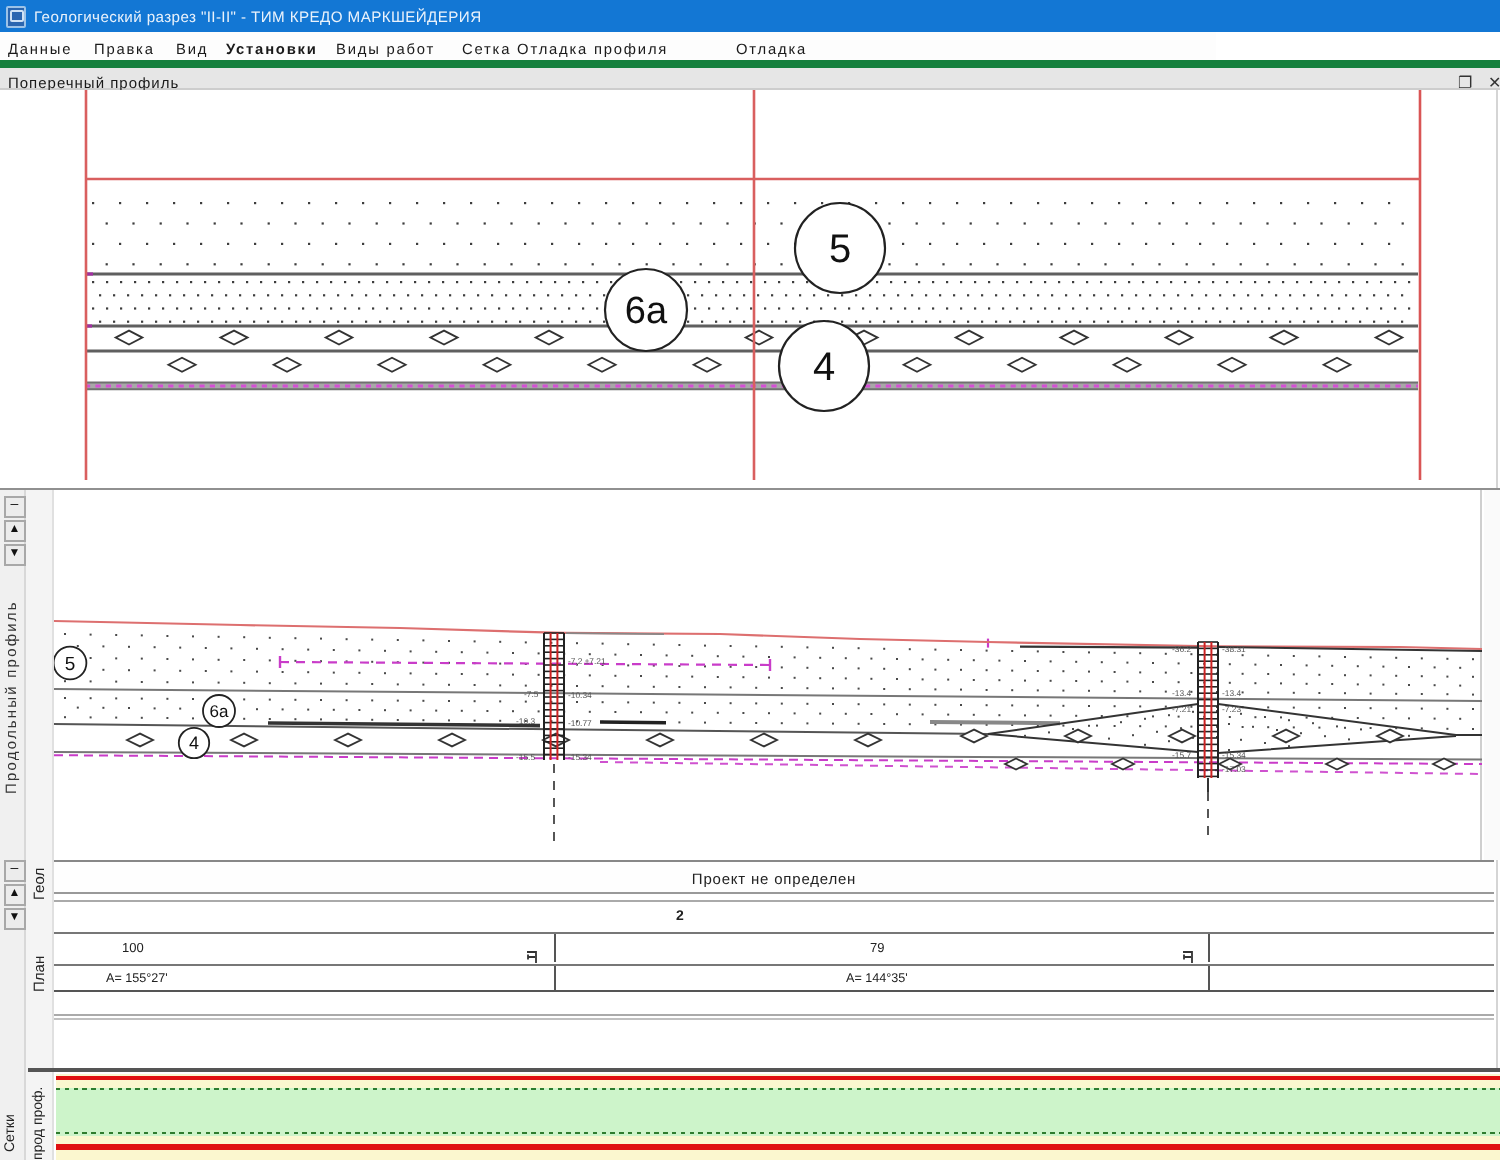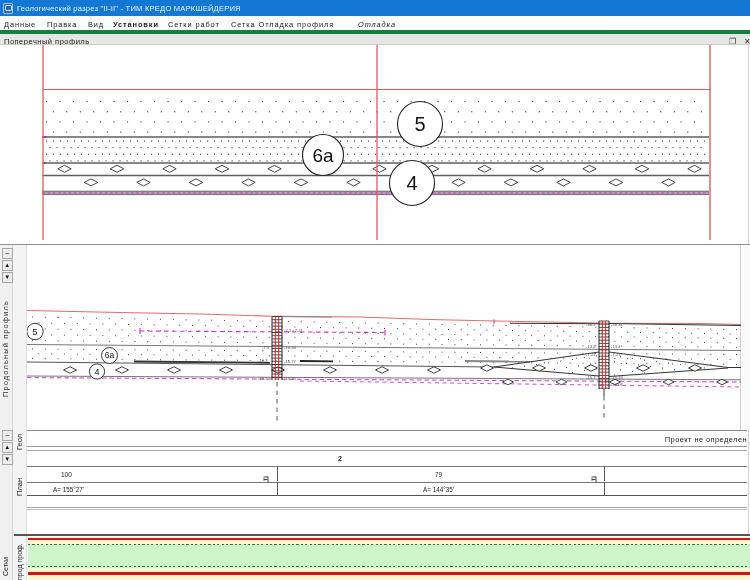--- a/index.html
+++ b/index.html
@@ -14,23 +14,23 @@
   <div class="abs" style="left:3px;top:2.5px;width:10px;height:11px;background:#2b66b0;border:1px solid #9cc3e8;border-radius:1px;"></div>
   <div class="abs" style="left:4.5px;top:5px;width:7px;height:6px;border:1px solid #cfe2f5;border-radius:1px;"></div>
   <div class="abs" style="left:17px;top:3.5px;color:#eaf2fb;font-size:7.6px;letter-spacing:0.2px;">Геологический разрез "II-II" - ТИМ КРЕДО МАРКШЕЙДЕРИЯ</div>
 </div>
 
 <div class="abs menu" style="left:0;top:16px;width:608px;height:14px;background:#fdfdfd;color:#1a1a1a;font-size:7.4px;letter-spacing:0.9px;">
   <span style="left:4px;">Данные</span>
   <span style="left:47px;">Правка</span>
   <span style="left:88px;text-align:right;">Вид</span>
   <span style="left:113px;font-weight:bold;">Установки</span>
-  <span style="left:168px;">Сетки работ</span>
+  <span style="left:168px;">Виды работ</span>
   <span style="left:231px;">Сетка Отладка профиля</span>
-  <span style="left:358px;font-style:italic;">Отладка</span>
+  <span style="left:368px;">Отладка</span>
 </div>
 
 <div class="abs" style="left:0;top:30px;width:750px;height:15px;background:#e6e6e6;border-top:4px solid #15803d;border-bottom:1px solid #cdcdcd;">
   <span class="abs" style="left:4px;top:3px;font-size:7.5px;letter-spacing:0.5px;color:#1a1a1a;">Поперечный профиль</span>
   <span class="abs" style="left:729px;top:2.5px;font-size:8px;color:#333;">❐</span>
   <span class="abs" style="left:744px;top:2.5px;font-size:8px;color:#333;">✕</span>
 </div>
 
 <div class="abs" style="left:0;top:45px;width:750px;height:195px;background:#fff;"><svg width="750" height="195" viewBox="0 0 750 195">
 <rect x="46.0" y="56.0" width="1.1" height="1.1" fill="#3d3d3d"></rect>
@@ -1263,21 +1263,21 @@
 </svg></div>
 <div class="abs" style="left:742px;top:244.7px;width:8px;height:185.3px;background:#fafafa;"></div>
 
 <div class="btn" style="top:430px;">–</div>
 <div class="btn" style="top:442px;font-size:6px;">▲</div>
 <div class="btn" style="top:454px;font-size:6px;">▼</div>
 <div class="vtext abs" style="left:14.5px;top:426px;height:24px;font-size:7.5px;">Геол</div>
 <div class="vtext abs" style="left:14.5px;top:458px;height:38px;font-size:7.5px;">План</div>
 
 <div class="abs" style="left:27px;top:429.8px;width:720px;height:17.7px;border-top:1.4px solid #888;border-bottom:1px solid #999;background:#fefefe;">
-  <div style="text-align:right;font-size:7.5px;letter-spacing:0.4px;color:#222;margin-top:4px;">Проект не определен</div>
+  <div style="text-align:center;font-size:7.5px;letter-spacing:0.4px;color:#222;margin-top:4px;">Проект не определен</div>
 </div>
 <div class="abs" style="left:27px;top:449.8px;width:720px;height:1px;background:#aaa;"></div>
 <div class="abs" style="left:338px;top:454.5px;font-size:7px;font-weight:bold;color:#222;">2</div>
 <div class="abs" style="left:27px;top:466.3px;width:720px;height:1px;background:#777;"></div>
 
 <div class="abs" style="left:27px;top:467.3px;width:720px;height:14.2px;">
   <span class="abs" style="left:34px;top:3.5px;font-size:6.5px;color:#222;">100</span>
   <span class="abs" style="left:408px;top:3.5px;font-size:6.5px;color:#222;">79</span>
   <span class="abs" style="left:236px;top:1.5px;"><svg width="6" height="7" viewBox="0 0 6 7">
         <path d="M0.5 1 L5 1 M5 0.5 L5 6.5 M1 3.5 L4.5 3.5 M1 2.3 L1 4.7" stroke="#333" stroke-width="0.9" fill="none"></path>

